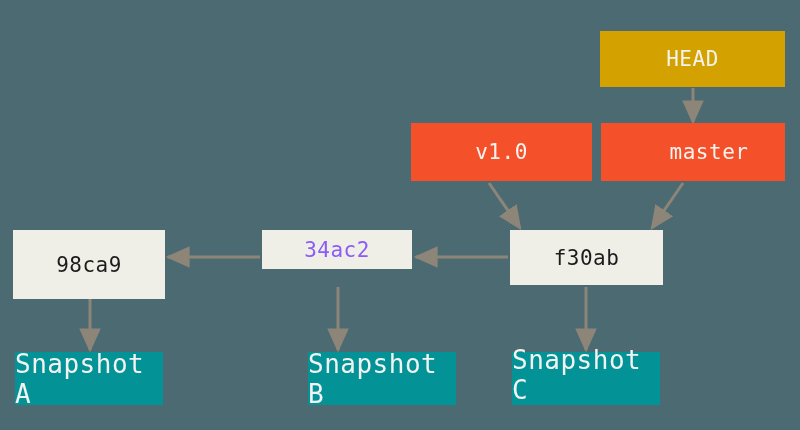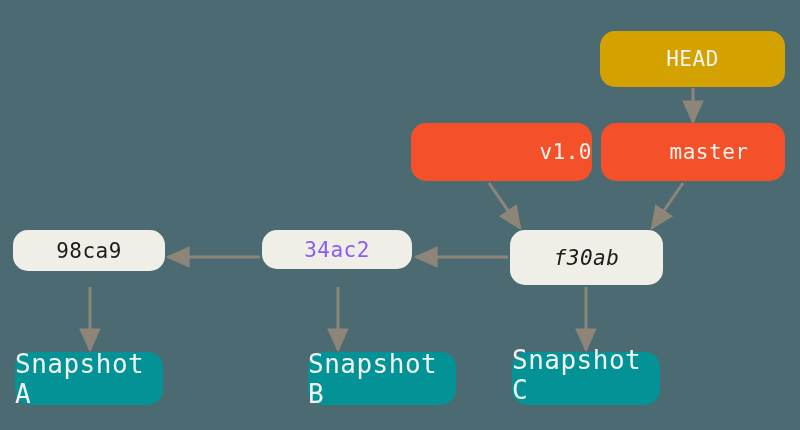--- a/index.html
+++ b/index.html
@@ -28,21 +28,20 @@
   }
   .node {
     position: absolute;
     box-sizing: border-box;
     display: flex;
     align-items: center;
     justify-content: center;
     font-family: "DejaVu Sans Mono", monospace;
     letter-spacing: 0.5px;
     z-index: 3;
-    border-radius: 15px;
   }
   .node-head {
     background: #d4a200;
     color: #f4f3ee;
     font-size: 21px;
   }
   .node-ref {
     background: #f4502a;
     color: #f7f4f0;
     font-size: 21px;
@@ -78,37 +77,37 @@
         <line x1="90" y1="287" x2="90" y2="350" marker-end="url(#ah)"></line>
         <line x1="338" y1="287" x2="338" y2="350" marker-end="url(#ah)"></line>
         <line x1="586" y1="287" x2="586" y2="350" marker-end="url(#ah)"></line>
       </g>
   </svg>
 
   <div class="node node-head" style="left: 600px; top: 31px; width: 185px; height: 56px; background: rgb(212, 162, 0); color: rgb(244, 243, 238);">
     <span>HEAD</span>
   </div>
 
-  <div class="node node-ref" style="left: 411px; top: 123px; width: 181px; height: 58px; background: rgb(244, 80, 42); color: rgb(247, 244, 240); justify-content: flex-end;">
+  <div class="node node-ref" style="left: 411px; top: 123px; width: 181px; height: 58px; background: rgb(244, 80, 42); color: rgb(247, 244, 240);">
     <span>v1.0</span>
   </div>
 
   <div class="node node-ref" style="left: 601px; top: 123px; width: 184px; height: 58px; background: rgb(244, 80, 42); color: rgb(247, 244, 240); padding-left: 32px;">
     <span>master</span>
   </div>
 
-  <div class="node node-commit" style="left: 13px; top: 230px; width: 152px; height: 41px; background: rgb(240, 239, 231); color: rgb(28, 28, 28);">
+  <div class="node node-commit" style="left: 13px; top: 230px; width: 152px; height: 69px; background: rgb(240, 239, 231); color: rgb(28, 28, 28);">
     <span>98ca9</span>
   </div>
 
   <div class="node node-commit" style="left: 262px; top: 230px; width: 150px; height: 39px; background: rgb(240, 239, 231); color: #8b5cf6;">
     <span>34ac2</span>
   </div>
 
-  <div class="node node-commit" style="left: 510px; top: 230px; width: 153px; height: 55px; background: rgb(240, 239, 231); color: rgb(28, 28, 28); font-style: italic;">
+  <div class="node node-commit" style="left: 510px; top: 230px; width: 153px; height: 55px; background: rgb(240, 239, 231); color: rgb(28, 28, 28);">
     <span>f30ab</span>
   </div>
 
   <div class="node node-snapshot" style="left: 15px; top: 352px; width: 148px; height: 53px; background: rgb(3, 147, 150); color: rgb(242, 242, 242);">
     <span>Snapshot A</span>
   </div>
 
   <div class="node node-snapshot" style="left: 264px; top: 352px; width: 148px; height: 53px; background: rgb(3, 147, 150); color: rgb(242, 242, 242); margin-left: 44px;">
     <span>Snapshot B</span>
   </div>

